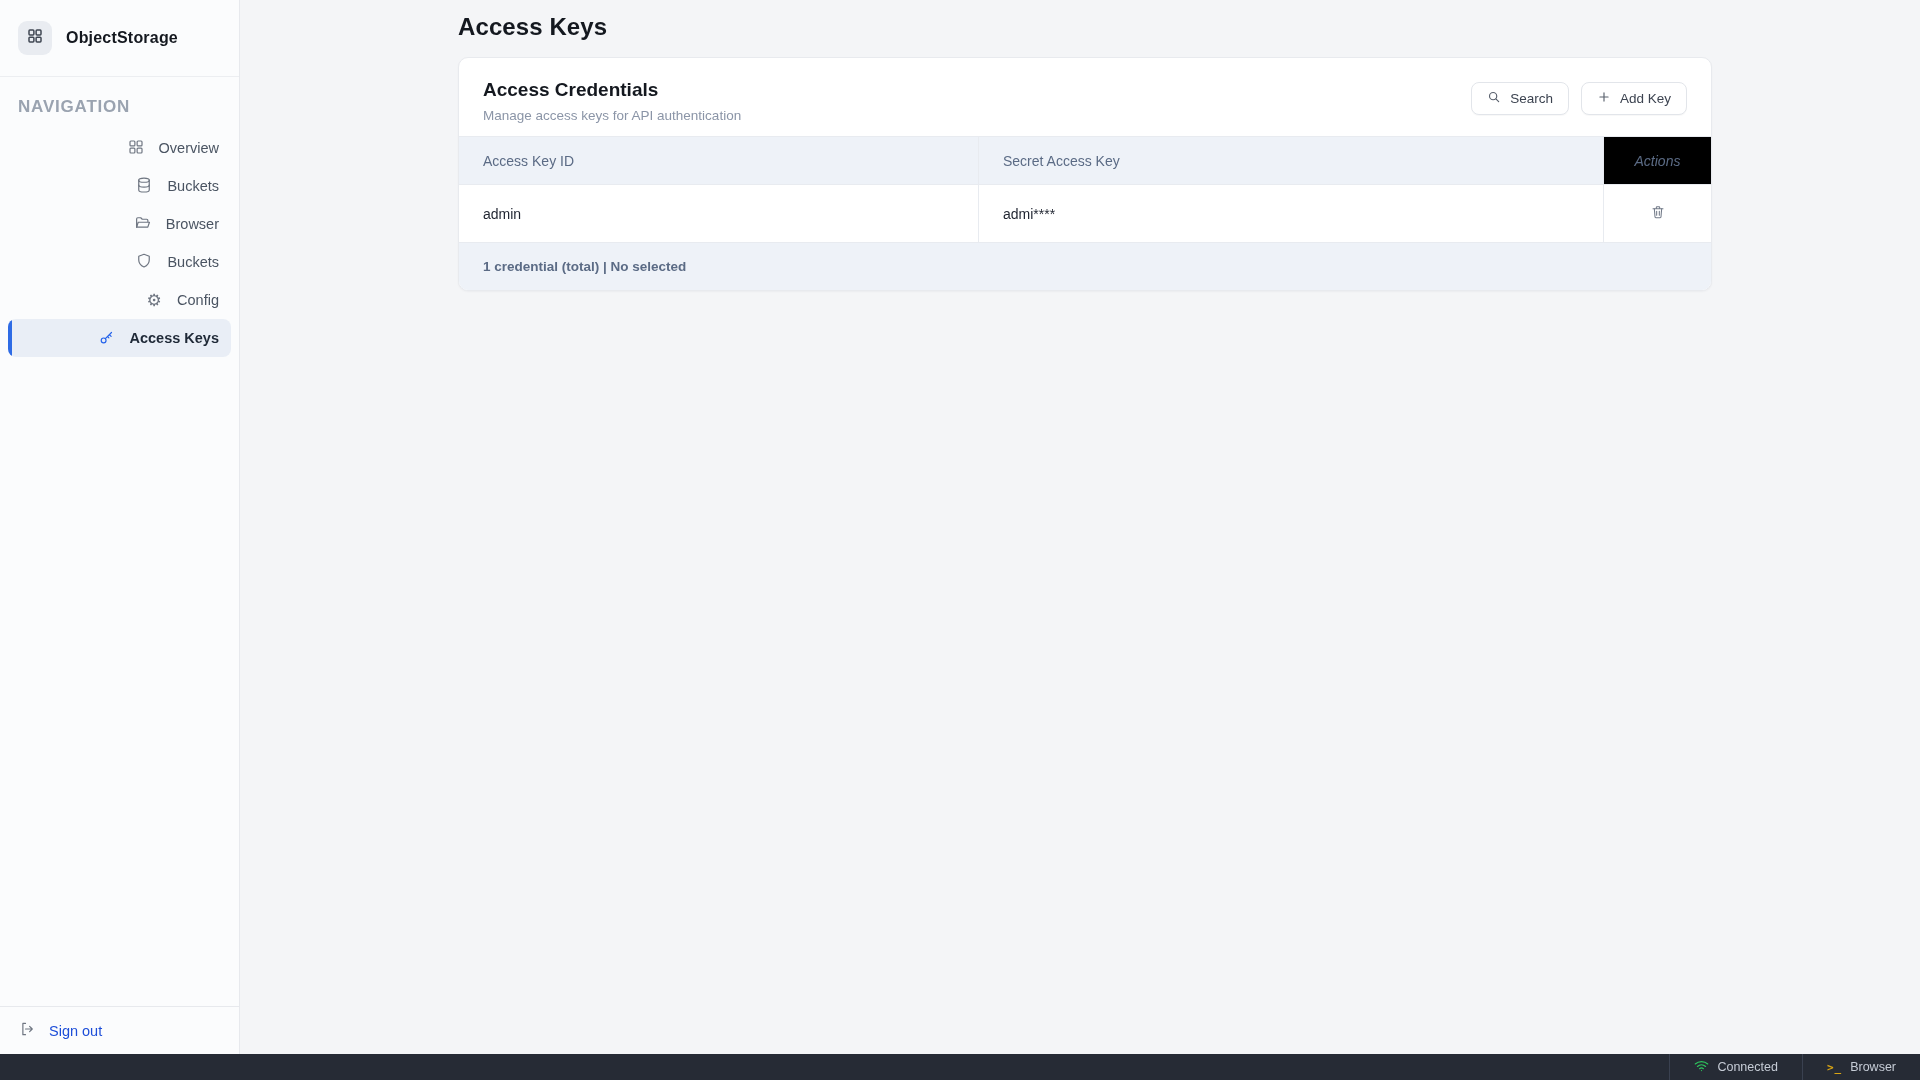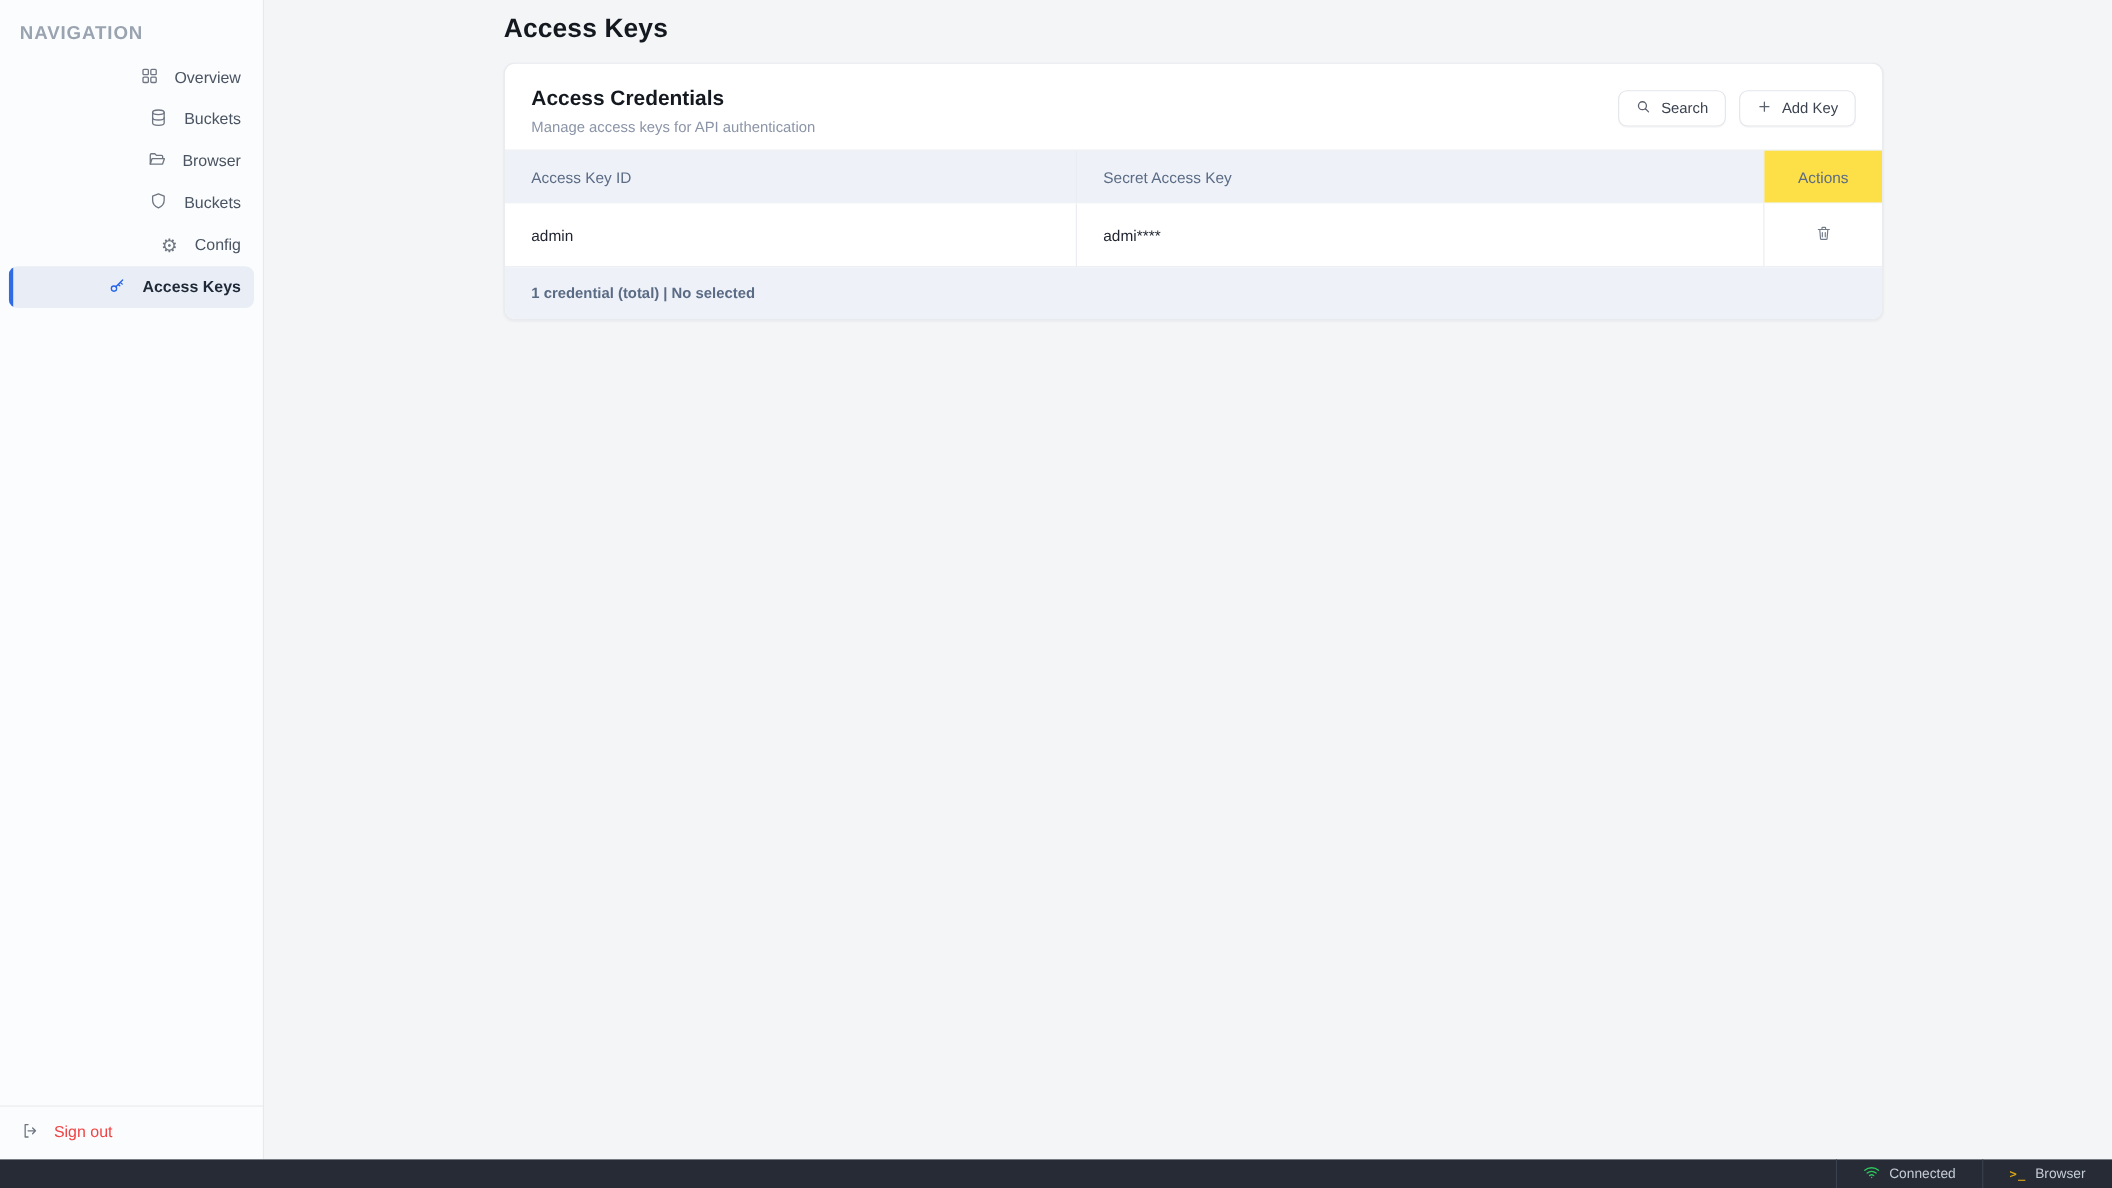--- a/index.html
+++ b/index.html
@@ -45,21 +45,21 @@
   .nav-item.active::before {
     content:""; position:absolute; left:0; top:0; bottom:0; width:4px;
     background:#2e6be5;
   }
   .icon-stroke { stroke:#6f7682; stroke-width:1.6; fill:none; stroke-linecap:round; stroke-linejoin:round; }
   .nav-item.active .icon-stroke { stroke:#2563eb; }
   .gear-glyph { font-size:17px; line-height:1; color:#6f7682; width:18px; text-align:center; }
 
   .sidebar-footer { border-top:1px solid #e7e9ed; padding:13px 18px; }
   .signout {
-    display:flex; align-items:center; gap:13px; font-size:14.5px; color:#ef4444; cursor:pointer;
+    display:flex; align-items:center; gap:13px; font-size:14.5px; color:#1d4ed8; cursor:pointer;
   }
 
   
   .main { flex:1; padding:0 208px 0 218px; min-width:0; }
   .page-title { font-size:24px; font-weight:700; color:#14181f; margin-top:13px; letter-spacing:.1px; }
 
   .card {
     margin-top:16px; background:#ffffff; border:1px solid #e8eaee; border-radius:10px;
     box-shadow:0 1px 2px rgba(16,24,40,.04); overflow:hidden;
   }
@@ -79,21 +79,21 @@
   
   .table { width:100%; border-top:1px solid #e8ebf0; }
   .tr { display:flex;justify-content:center; }
   .th, .td { display:flex; align-items:center; }
   .col-1 { width:520px; padding-left:24px; border-right:1px solid #e8ebf0; }
   .col-2 { flex:1; padding-left:24px; border-right:1px solid #e8ebf0; }
   .col-3 { width:107px; justify-content:center; }
   .thead { height:48px; border-bottom:1px solid #e8ebf0; }
   .thead .th { font-size:14px; color:#5b6b85; font-weight:500; }
   .thead .col-1, .thead .col-2 { background:#eef2f8; }
-  .thead .col-3 { background:#fde047; }
+  .thead .col-3 { background:#000000;font-style:italic; }
   .trow { height:58px; border-bottom:1px solid #e8ebf0; background:#fff; }
   .trow .td { font-size:14px; color:#1f2430; }
   .trash-btn { background:none; border:none; cursor:pointer; display:flex; align-items:center; justify-content:center; padding:4px; }
   .tfoot {
     height:47px; background:#eef2f8; display:flex; align-items:center;
     padding-left:24px; font-size:13.5px; font-weight:600; color:#5b6b85;
   }
 
   
   .taskbar {
@@ -106,20 +106,33 @@
   }
   .term-glyph { color:#d9a514; font-weight:700; font-family:"DejaVu Sans Mono", monospace; font-size:11px; letter-spacing:1px; }
 </style>
 </head>
 <body>
 
 <div class="root">
   <div class="main-row">
 
     <aside class="sidebar">
+      <div class="sidebar-header">
+        <div class="logo-box">
+          <span>
+            <svg width="18" height="18" viewBox="0 0 24 24" class="icon-stroke" style="stroke:#3f4652;stroke-width:2">
+              <rect x="4" y="4" width="6.5" height="6.5" rx="1.2"></rect>
+                <rect x="13.5" y="4" width="6.5" height="6.5" rx="1.2"></rect>
+              <rect x="4" y="13.5" width="6.5" height="6.5" rx="1.2"></rect>
+                <rect x="13.5" y="13.5" width="6.5" height="6.5" rx="1.2"></rect>
+            </svg>
+          </span>
+        </div>
+        <div class="app-title">ObjectStorage</div>
+      </div>
 
       <div class="nav-section">
         <div class="nav-label">NAVIGATION</div>
 
         <div class="nav-item">
           <span>
             <svg width="18" height="18" viewBox="0 0 24 24" class="icon-stroke">
               <rect x="4" y="4" width="6.5" height="6.5" rx="1.2"></rect>
                 <rect x="13.5" y="4" width="6.5" height="6.5" rx="1.2"></rect>
               <rect x="4" y="13.5" width="6.5" height="6.5" rx="1.2"></rect>

